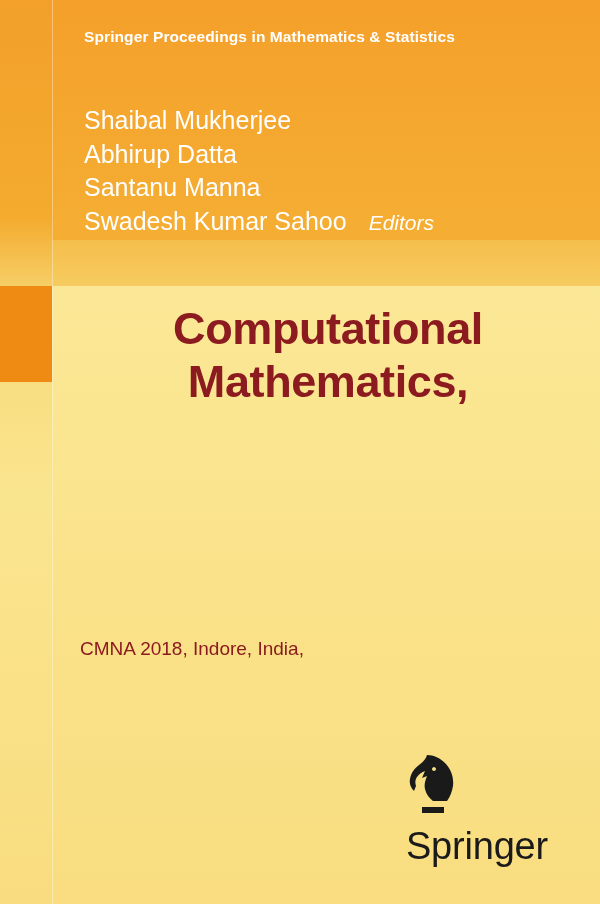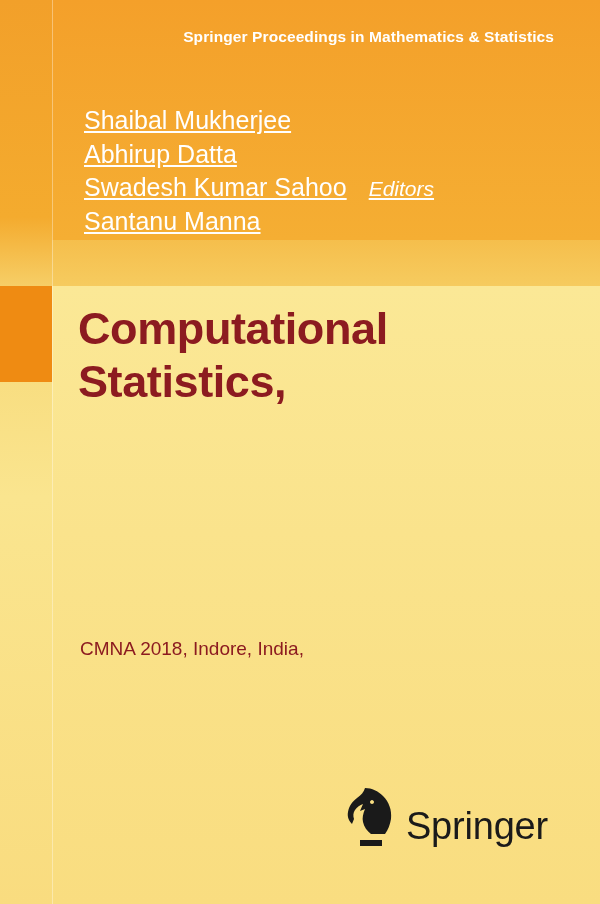--- a/index.html
+++ b/index.html
@@ -66,75 +66,74 @@
   
   .series {
     position: absolute;
     left: 84px;
     top: 28px;
     width: 470px;
     font-size: 15.5px;
     font-weight: bold;
     color: #ffffff;
     letter-spacing: 0.1px;
-    text-align: right;
   }
   
   .editors {
     position: absolute;
     left: 84px;
     top: 104px;
     width: 480px;
   }
   .editor-row {
     font-size: 25px;
     color: #ffffff;
     line-height: 1.34;
     white-space: nowrap;
-    text-decoration: underline;
   }
   .editors-label {
     font-style: italic;
     font-size: 21px;
     color: #ffffff;
     margin-left: 22px;
     font-weight: normal;
   }
   
   .title {
     position: absolute;
     left: 78px;
     top: 302px;
     width: 500px;
     font-size: 45px;
     font-weight: bold;
     line-height: 1.18;
     color: #8c1b20;
     letter-spacing: -0.4px;
   }
-  .title-line { display: block; }
+  .title-line { display: block; text-align: center; }
   
   .subtitle {
     position: absolute;
     left: 80px;
     top: 636px;
     width: 480px;
     font-size: 19px;
     line-height: 1.42;
     color: #8c1b20;
   }
   .subtitle-line { display: block; }
   
   .logo {
     position: absolute;
     right: 52px;
-    bottom: 56px;
+    bottom: 36px;
     display: flex;
-    align-items: flex-end;
+    align-items: flex-start;
     gap: 10px;
+    flex-direction: column;
   }
   .logo-mark {
     width: 52px;
     height: 62px;
   }
   .logo-text {
     font-size: 38px;
     color: #1a1a1a;
     letter-spacing: -0.2px;
   }
@@ -149,29 +148,29 @@
   <div class="bg-top-solid"></div>
   <div class="spine"></div>
   <div class="spine-block"></div>
   <div class="spine-edge"></div>
 
   <div class="series">Springer Proceedings in Mathematics &amp; Statistics</div>
 
   <div class="editors">
     <div class="editor-row"><span>Shaibal Mukherjee</span></div>
     <div class="editor-row"><span>Abhirup Datta</span></div>
+    <div class="editor-row"><span>Santanu Manna</span></div>
     <div class="editor-row">
       <span>Swadesh Kumar Sahoo</span><span class="editors-label">Editors</span>
     </div>
-    <div class="editor-row"><span>Santanu Manna</span></div>
   </div>
 
   <div class="title">
     <span class="title-line">Computational</span>
-    <span class="title-line">Statistics,</span>
+    <span class="title-line">Mathematics,</span>
   </div>
 
   <div class="subtitle">
     <span class="subtitle-line">CMNA 2018, Indore, India,</span>
   </div>
 
   <div class="logo">
     <svg class="logo-mark" viewBox="0 0 52 62">
       <path fill="#1a1a1a" d="M21 2c-1 4-4 7-8 10-5 4-8 8-9 14-1 5 1 9 4 12l2-5c-1-3-1-6 1-9 2-3 5-5 8-6l-3 7 5-2c-2 5-3 9-2 13 1 5 4 9 8 12h14c3-4 5-9 6-15 1-9-2-17-8-23-5-5-11-8-18-8zm7 12c1 0 2 1 2 2s-1 2-2 2-2-1-2-2 1-2 2-2z"></path>
       <path fill="#1a1a1a" d="M16 54h22v6H16z"></path>

